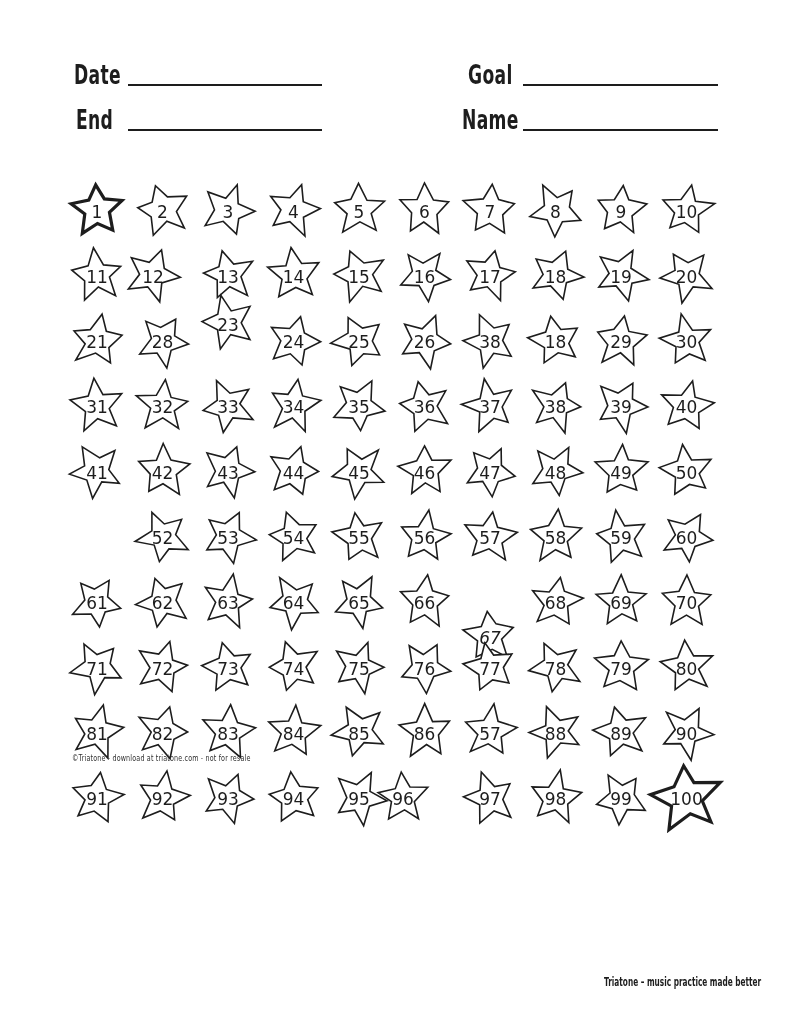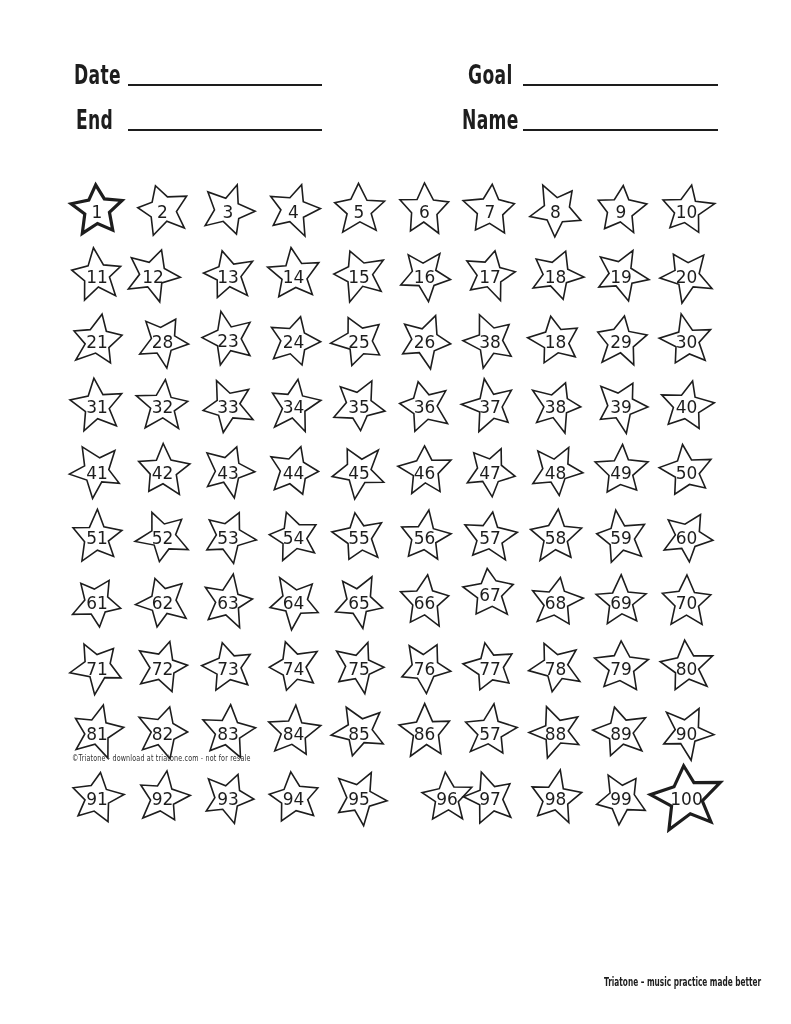--- a/index.html
+++ b/index.html
@@ -181,21 +181,21 @@
           <polygon points="31.3,2.7 37.9,19.1 54.0,20.8 42.7,34.9 46.4,49.8 30.3,42.1 11.6,51.8 18.7,34.5 5.9,23.3 21.7,19.7" fill="#ffffff" stroke="#1d1d1d" stroke-width="1.6" stroke-linejoin="miter"></polygon>
         </svg>
         <span class="star-num">21</span>
       </div>
       <div class="star-cell" style="left: 132.5px; top: 310.6px;">
         <svg viewBox="0 0 60 60" style="transform:rotate(28deg) scale(1)">
           <polygon points="31.0,4.8 37.8,20.0 54.0,20.7 41.5,34.4 46.1,52.1 30.4,43.4 15.6,52.5 18.6,33.2 5.7,20.7 21.5,19.1" fill="#ffffff" stroke="#1d1d1d" stroke-width="1.6" stroke-linejoin="miter"></polygon>
         </svg>
         <span class="star-num">28</span>
       </div>
-      <div class="star-cell" style="left: 198px; top: 309px;">
+      <div class="star-cell" style="left: 198px; top: 293px;">
         <svg viewBox="0 0 60 60" style="transform:rotate(-17deg) scale(1)">
           <polygon points="31.3,1.5 36.6,19.4 55.9,20.5 42.7,33.7 46.1,52.3 29.2,41.9 15.1,52.6 18.0,33.4 5.6,21.1 22.8,18.7" fill="#ffffff" stroke="#1d1d1d" stroke-width="1.6" stroke-linejoin="miter"></polygon>
         </svg>
         <span class="star-num">23</span>
       </div>
       <div class="star-cell" style="left: 263.5px; top: 310.6px;">
         <svg viewBox="0 0 60 60" style="transform:rotate(17deg) scale(1)">
           <polygon points="29.2,4.9 37.6,19.3 55.7,22.9 42.7,35.3 44.7,50.6 30.2,43.3 15.6,53.0 17.3,33.6 4.5,23.6 22.2,19.3" fill="#ffffff" stroke="#1d1d1d" stroke-width="1.6" stroke-linejoin="miter"></polygon>
         </svg>
         <span class="star-num">24</span>
@@ -349,26 +349,20 @@
           <polygon points="32.0,3.4 37.6,18.9 57.2,21.4 41.7,34.6 45.3,49.2 29.2,43.6 15.8,50.7 17.9,34.3 4.3,20.5 23.5,19.7" fill="#ffffff" stroke="#1d1d1d" stroke-width="1.6" stroke-linejoin="miter"></polygon>
         </svg>
         <span class="star-num">49</span>
       </div>
       <div class="star-cell" style="left: 656.5px; top: 441.2px;">
         <svg viewBox="0 0 60 60" style="transform:rotate(-10deg) scale(1)">
           <polygon points="30.2,3.1 36.4,19.9 55.6,22.8 41.6,34.8 45.2,49.9 30.1,43.7 13.9,50.8 17.6,34.2 3.2,21.8 22.4,18.5" fill="#ffffff" stroke="#1d1d1d" stroke-width="1.6" stroke-linejoin="miter"></polygon>
         </svg>
         <span class="star-num">50</span>
       </div>
-      <div class="star-cell" style="left: 67px; top: 506.5px;">
-        <svg viewBox="0 0 60 60" style="transform:rotate(-1deg) scale(1)">
-          <polygon points="30.9,2.3 37.1,19.9 55.0,23.8 41.3,34.2 46.3,49.7 30.2,43.2 14.5,53.8 17.5,34.5 6.2,20.3 22.6,20.3" fill="#ffffff" stroke="#1d1d1d" stroke-width="1.6" stroke-linejoin="miter"></polygon>
-        </svg>
-        <span class="star-num">51</span>
-      </div>
       <div class="star-cell" style="left: 132.5px; top: 506.5px;">
         <svg viewBox="0 0 60 60" style="transform:rotate(-27deg) scale(1)">
           <polygon points="31.3,3.0 37.1,19.0 54.6,22.7 42.3,33.7 46.7,52.6 29.9,43.3 15.6,50.3 18.5,33.2 3.1,21.3 22.9,19.5" fill="#ffffff" stroke="#1d1d1d" stroke-width="1.6" stroke-linejoin="miter"></polygon>
         </svg>
         <span class="star-num">52</span>
       </div>
       <div class="star-cell" style="left: 198px; top: 506.5px;">
         <svg viewBox="0 0 60 60" style="transform:rotate(26deg) scale(1)">
           <polygon points="29.4,3.1 37.2,18.6 56.7,20.2 42.6,33.4 46.6,51.3 30.7,43.1 16.6,50.8 18.6,33.2 5.7,22.9 21.5,19.4" fill="#ffffff" stroke="#1d1d1d" stroke-width="1.6" stroke-linejoin="miter"></polygon>
         </svg>
@@ -445,21 +439,21 @@
           <polygon points="28.1,1.8 37.0,19.5 53.3,22.9 41.1,34.4 46.9,50.6 30.8,42.8 15.0,50.6 18.1,33.6 5.3,20.6 21.3,19.7" fill="#ffffff" stroke="#1d1d1d" stroke-width="1.6" stroke-linejoin="miter"></polygon>
         </svg>
         <span class="star-num">65</span>
       </div>
       <div class="star-cell" style="left: 394.5px; top: 571.8px;">
         <svg viewBox="0 0 60 60" style="transform:rotate(2deg) scale(1)">
           <polygon points="31.7,2.7 37.2,18.6 53.5,23.0 42.4,33.6 45.0,53.6 30.1,42.9 16.1,50.6 17.9,33.5 5.2,20.5 21.4,19.3" fill="#ffffff" stroke="#1d1d1d" stroke-width="1.6" stroke-linejoin="miter"></polygon>
         </svg>
         <span class="star-num">66</span>
       </div>
-      <div class="star-cell" style="left: 460px; top: 563px;">
+      <div class="star-cell" style="left: 460px; top: 606px; font-style: italic;">
         <svg viewBox="0 0 60 60" style="transform:rotate(-6deg) scale(1)">
           <polygon points="29.8,5.3 37.3,18.6 54.0,23.9 41.2,34.3 45.0,52.8 30.8,43.5 14.0,49.4 17.1,33.6 3.7,21.2 22.3,19.6" fill="#ffffff" stroke="#1d1d1d" stroke-width="1.6" stroke-linejoin="miter"></polygon>
         </svg>
         <span class="star-num">67</span>
       </div>
       <div class="star-cell" style="left: 525.5px; top: 571.8px;">
         <svg viewBox="0 0 60 60" style="transform:rotate(6deg) scale(1)">
           <polygon points="31.8,5.2 37.2,18.4 56.8,23.3 42.0,33.1 45.3,50.4 29.5,43.2 13.4,51.3 18.5,34.7 5.6,21.2 22.2,20.8" fill="#ffffff" stroke="#1d1d1d" stroke-width="1.6" stroke-linejoin="miter"></polygon>
         </svg>
         <span class="star-num">68</span>
@@ -619,21 +613,21 @@
           <polygon points="30.9,3.7 37.4,19.3 55.1,23.8 43.3,33.7 46.6,50.4 30.1,42.8 14.0,50.7 17.0,33.2 6.1,22.4 21.5,20.0" fill="#ffffff" stroke="#1d1d1d" stroke-width="1.6" stroke-linejoin="miter"></polygon>
         </svg>
         <span class="star-num">94</span>
       </div>
       <div class="star-cell" style="left: 329px; top: 767.7px;">
         <svg viewBox="0 0 60 60" style="transform:rotate(22deg) scale(1)">
           <polygon points="31.9,1.9 37.7,19.7 57.0,22.1 42.7,33.7 44.7,54.0 30.6,42.8 16.7,51.1 18.6,34.2 4.0,19.5 22.8,18.4" fill="#ffffff" stroke="#1d1d1d" stroke-width="1.6" stroke-linejoin="miter"></polygon>
         </svg>
         <span class="star-num">95</span>
       </div>
-      <div class="star-cell" style="left: 417px; top: 767.7px;">
+      <div class="star-cell" style="left: 373px; top: 767.7px;">
         <svg viewBox="0 0 60 60" style="transform:rotate(-3deg) scale(1)">
           <polygon points="29.6,4.0 37.5,19.4 55.3,20.6 41.1,34.3 44.4,51.5 30.9,41.9 14.5,50.2 18.3,33.0 5.4,23.3 22.8,20.3" fill="#ffffff" stroke="#1d1d1d" stroke-width="1.6" stroke-linejoin="miter"></polygon>
         </svg>
         <span class="star-num">96</span>
       </div>
       <div class="star-cell" style="left: 460px; top: 767.7px;">
         <svg viewBox="0 0 60 60" style="transform:rotate(-15deg) scale(1)">
           <polygon points="28.3,2.7 37.4,20.1 52.9,21.4 42.0,34.7 45.1,54.0 30.6,43.5 13.7,51.5 18.3,33.8 4.7,22.0 22.4,20.0" fill="#ffffff" stroke="#1d1d1d" stroke-width="1.6" stroke-linejoin="miter"></polygon>
         </svg>
         <span class="star-num">97</span>

